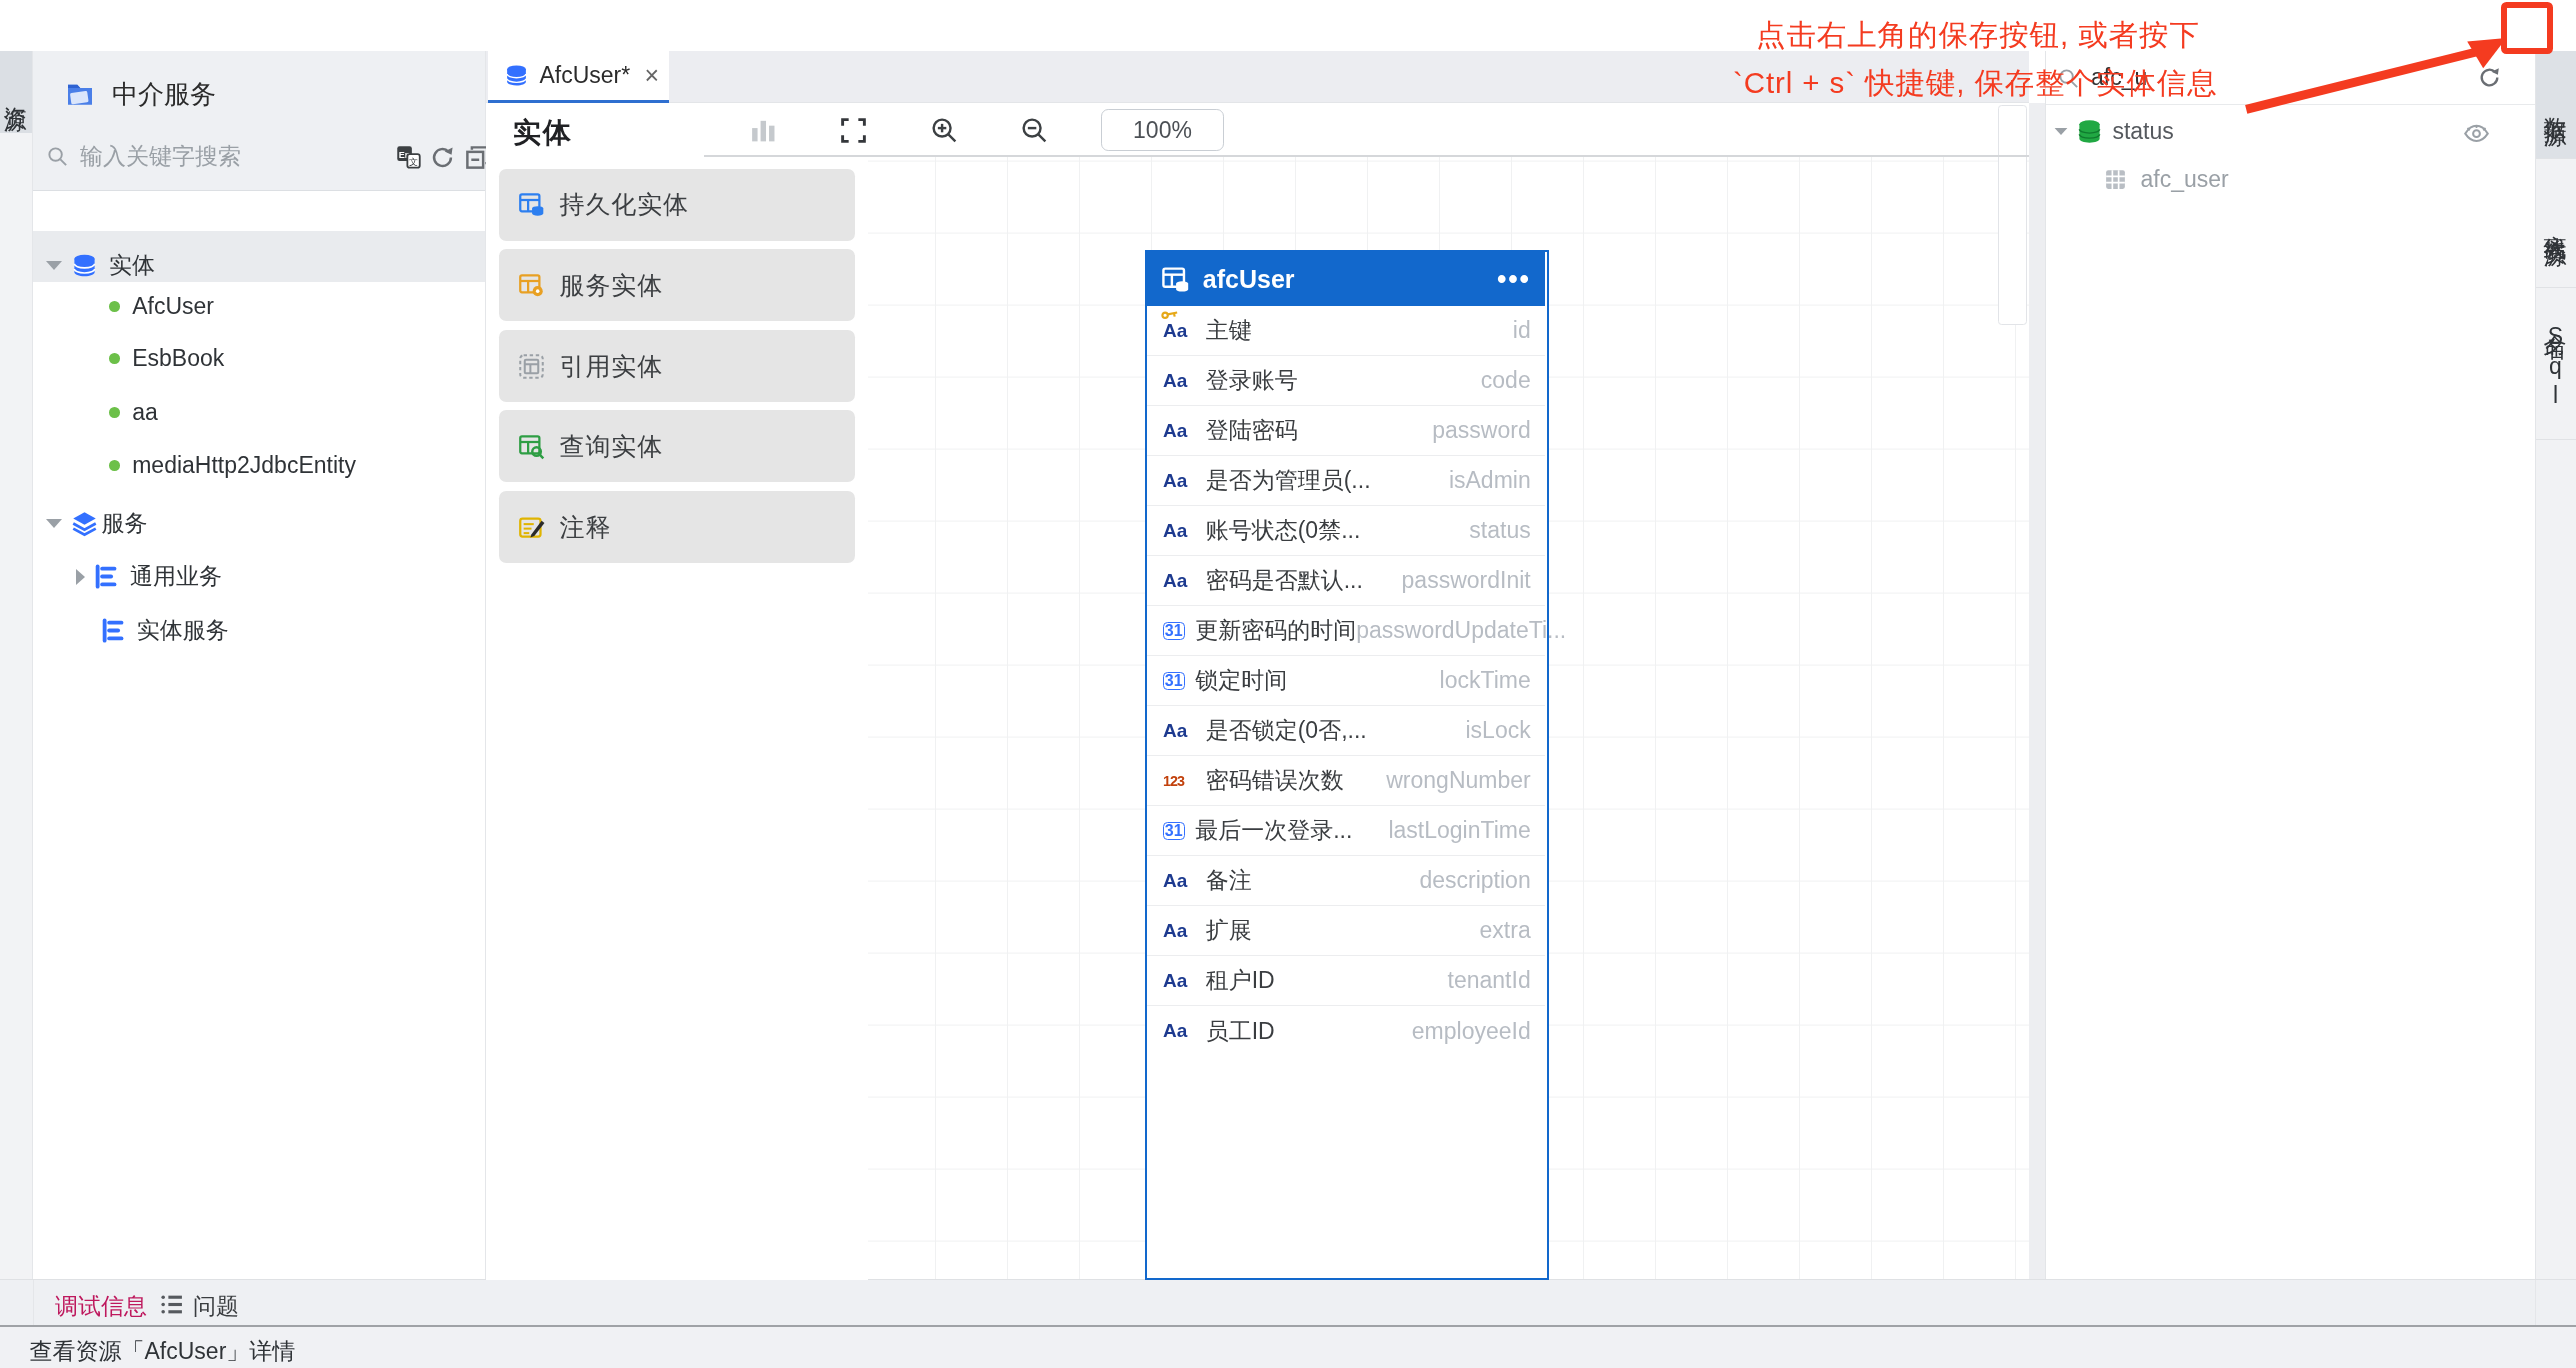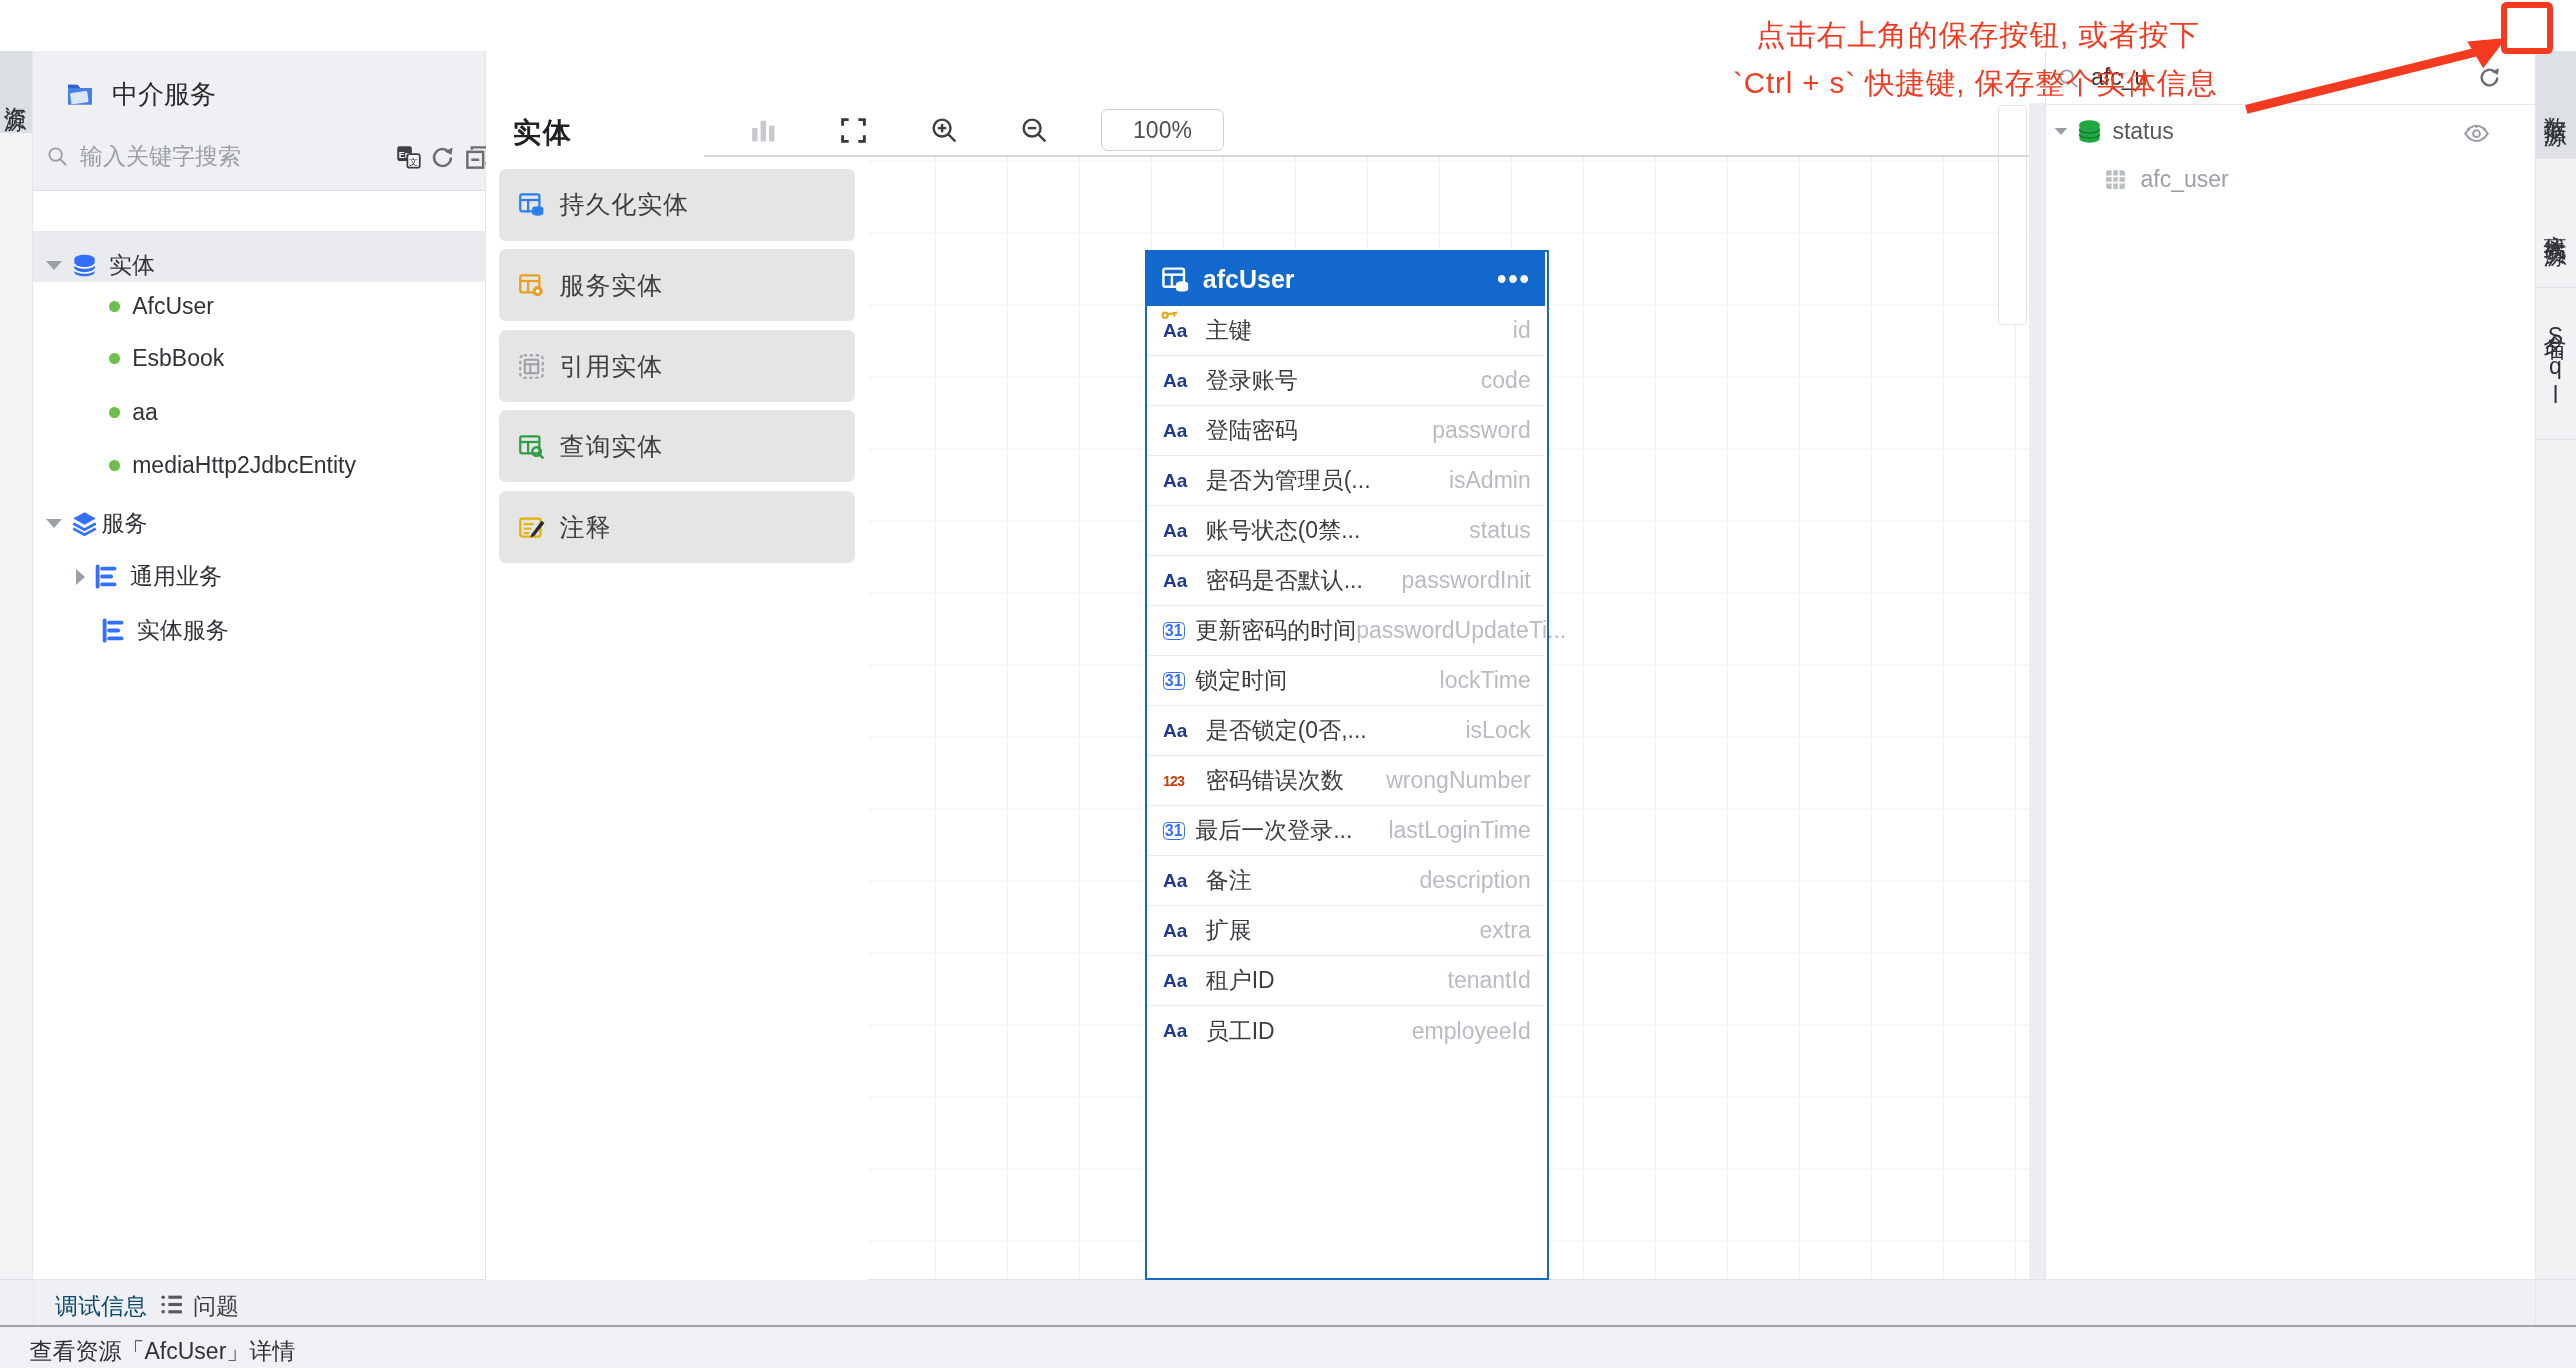--- a/index.html
+++ b/index.html
@@ -81,21 +81,21 @@
 
   
   #right-rail{left:2535px;top:51px;width:41px;height:1228px;background:#f1f2f4;border-left:0.9px solid #e3e5e8;}
   .rtab{left:0;width:40px;display:flex;align-items:center;justify-content:center;border-bottom:0.9px solid #e0e2e5;}
   #rtab-ds{top:0;height:108px;background:#dde1e6;}
   #rtab-off{top:108px;height:129px;}
   #rtab-sql{top:237px;height:152px;}
 
   
   #debugbar{left:0;top:1279px;width:2576px;height:46px;background:#eef0f3;border-top:0.9px solid #dfe1e4;}
-  #debug-label{left:55px;top:10.7px;font-size:23px;color:#0c4a6e;}
+  #debug-label{left:55px;top:10.7px;font-size:23px;color:#be185d;}
   #problem-icon{left:159px;top:11.6px;}
   #problem-label{left:193px;top:10.7px;font-size:23px;color:#3a3d40;}
   #statusbar{left:0;top:1325px;width:2576px;height:43px;background:#f0f1f4;border-top:2.7px solid #9fa2a6;}
   #status-text{left:29.5px;top:9px;font-size:23px;color:#2f3337;}
   .vline{width:0.9px;background:#e4e6e9;}
 
   
   .red-note{color:#f43b20;font-size:29.5px;font-weight:500;z-index:50;white-space:nowrap;letter-spacing:0.9px;}
   #red-box{left:2501px;top:1.8px;width:52px;height:52px;border:6.3px solid #f43b20;border-radius:5.4px;z-index:60;}
   #red-arrow{left:2219px;top:22.4px;z-index:55;}
@@ -197,20 +197,31 @@
       <svg width="27" height="27" viewBox="0 0 24 24">
         <line x1="5" y1="3" x2="5" y2="21" stroke="#3370ff" stroke-width="3.4" stroke-linecap="round"></line>
         <line x1="9" y1="5" x2="20" y2="5" stroke="#3370ff" stroke-width="3.4" stroke-linecap="round"></line>
         <line x1="9" y1="12" x2="17" y2="12" stroke="#3370ff" stroke-width="3.4" stroke-linecap="round"></line>
         <line x1="9" y1="19" x2="20" y2="19" stroke="#3370ff" stroke-width="3.4" stroke-linecap="round"></line>
       </svg>
       <span style="margin-left:10.7px">实体服务</span>
     </div>
   </div>
 
+  <div id="tabbar" class="abs">
+    <div id="tab-active" class="abs">
+      <svg width="25" height="25" viewBox="0 0 24 24">
+        <ellipse cx="12" cy="6" rx="9" ry="3.6" fill="#3370ff"></ellipse>
+        <path d="M3 6v12c0 2 4 3.6 9 3.6s9-1.6 9-3.6V6" fill="#3370ff"></path>
+        <path d="M3 10.5c0 2 4 3.6 9 3.6s9-1.6 9-3.6M3 15c0 2 4 3.6 9 3.6s9-1.6 9-3.6" fill="none" stroke="#fff" stroke-width="1.4"></path>
+      </svg>
+      <span id="tab-label">AfcUser*</span>
+      <span id="tab-close">×</span>
+    </div>
+  </div>
 
   <div id="toolbar" class="abs">
     <div id="palette-title" class="abs">实体</div>
     <svg class="abs tbicon" style="left:262px" width="30" height="29" viewBox="0 0 24 24">
       <rect x="3" y="10" width="4.5" height="11" fill="#c5c9cd"></rect>
       <rect x="10" y="4" width="4.5" height="17" fill="#c5c9cd"></rect>
       <rect x="17" y="8" width="4.5" height="13" fill="#c5c9cd"></rect>
     </svg>
     <svg class="abs tbicon" style="left:353px" width="29" height="29" viewBox="0 0 24 24">
       <path d="M3 8V3h5M16 3h5v5M21 16v5h-5M8 21H3v-5" fill="none" stroke="#34373b" stroke-width="2.4"></path>

